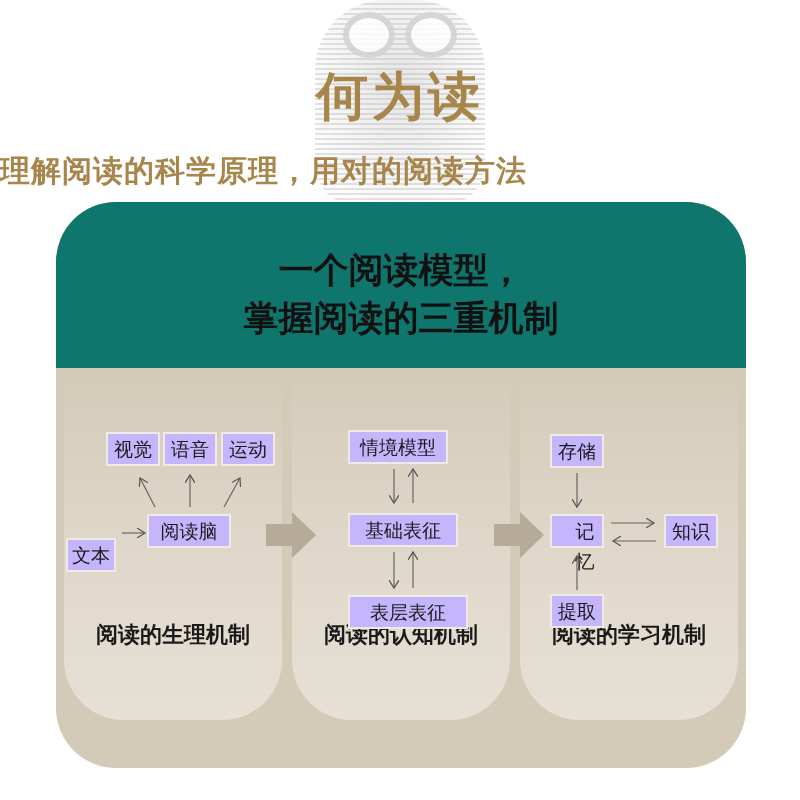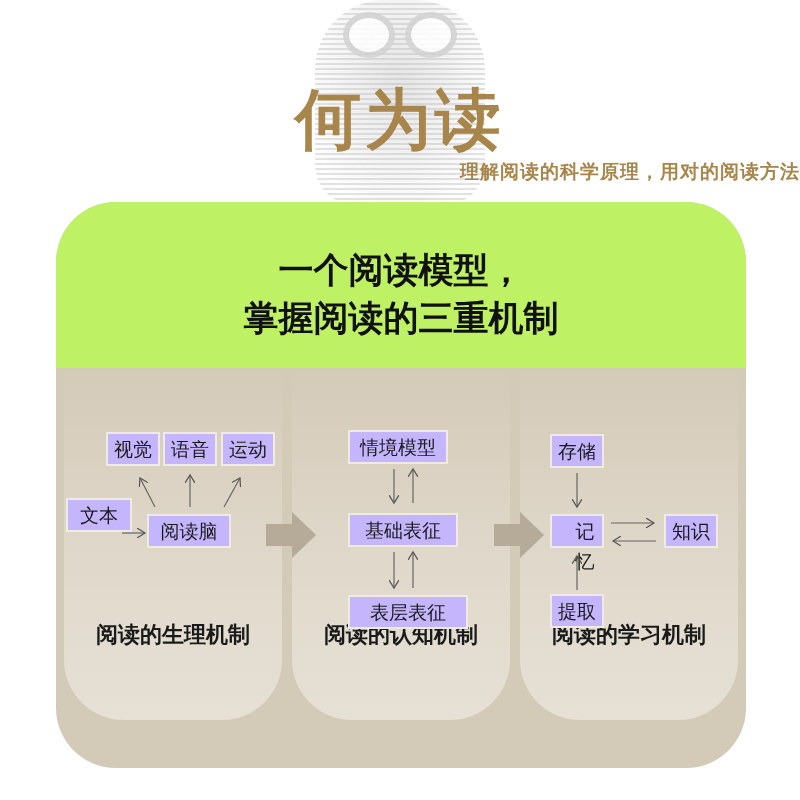--- a/index.html
+++ b/index.html
@@ -19,35 +19,34 @@
   }
   .owl-eye {
     position:absolute; top:12px; width:40px; height:34px; border-radius:50%;
     background:rgba(255,255,255,0.85);
     border:6px solid rgba(150,150,150,0.45);
   }
   .owl-eye.l { left:28px; }
   .owl-eye.r { right:28px; }
   .main-title {
     position:absolute; left:0; right:0; top:46px; text-align:center;
-    font-size:66px; font-weight:bold; color:#a8864b; letter-spacing:4px;
+    font-size:52px; font-weight:bold; color:#a8864b; letter-spacing:4px;
     line-height:100px;
-    margin-top:24px;
   }
   .subtitle {
-    position:absolute; left:0; right:0; top:150px; text-align:right;
-    font-size:19px; font-weight:bold; color:#a8864b; letter-spacing:1px;
+    position:absolute; left:0; right:0; top:150px; text-align:left;
+    font-size:30px; font-weight:bold; color:#a8864b; letter-spacing:1px;
     line-height:42px;
   }
   .panel {
     position:absolute; left:56px; top:202px; width:690px; height:566px;
     border-radius:60px; overflow:hidden; background:#d4cab8;
   }
   .panel-top {
-    position:absolute; left:0; top:0; right:0; height:166px; background:#bef264;
+    position:absolute; left:0; top:0; right:0; height:166px; background:#0f766e;
   }
   .panel-heading {
     position:absolute; left:0; right:0; top:44px; text-align:center;
     font-size:35px; font-weight:bold; color:#111; line-height:48px;
   }
   .card {
     position:absolute; top:166px; height:352px; width:218px;
     border-radius:0 0 60px 60px;
     background:linear-gradient(180deg, rgba(212,202,184,0) 0%, rgba(226,219,206,0.9) 60%, #e6e0d5 100%);
   }
@@ -92,21 +91,21 @@
     <div class="card-label">阅读的认知机制</div>
   </div>
   <div class="card c3">
     <div class="card-label">阅读的学习机制</div>
   </div>
 </div>
 
 <div class="box" style="left:106px;top:432px;width:54px;">视觉</div>
 <div class="box" style="left:163px;top:432px;width:54px;">语音</div>
 <div class="box" style="left:221px;top:432px;width:54px;">运动</div>
-<div class="box" style="left:66px;top:498px;width:66px;">文本</div>
+<div class="box" style="left:66px;top:538px;width:50px;">文本</div>
 <div class="box" style="left:147px;top:514px;width:84px;">阅读脑</div>
 
 <div class="box" style="left:348px;top:430px;width:100px;">情境模型</div>
 <div class="box" style="left:348px;top:513px;width:110px;">基础表征</div>
 <div class="box" style="left:348px;top:595px;width:120px;">表层表征</div>
 
 <div class="box" style="left:550px;top:434px;width:54px;">存储</div>
 <div class="box" style="left:550px;top:514px;width:54px;padding-left:16px;">记忆</div>
 <div class="box" style="left:664px;top:514px;width:54px;">知识</div>
 <div class="box" style="left:550px;top:594px;width:54px;">提取</div>

